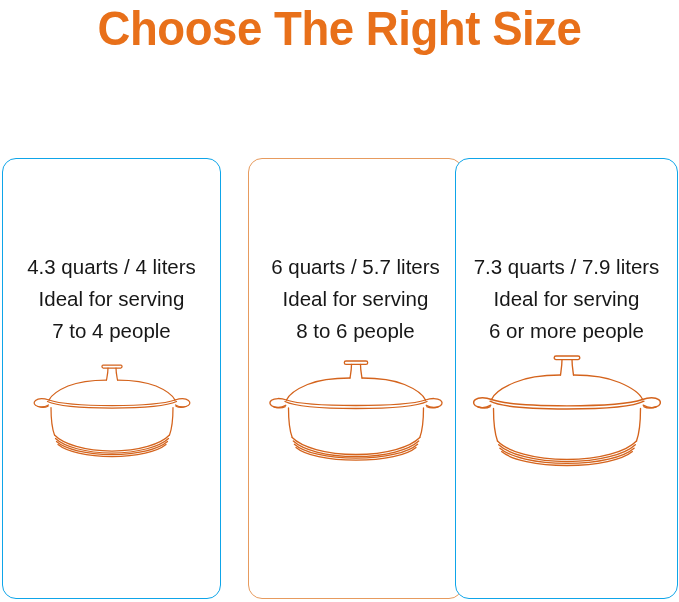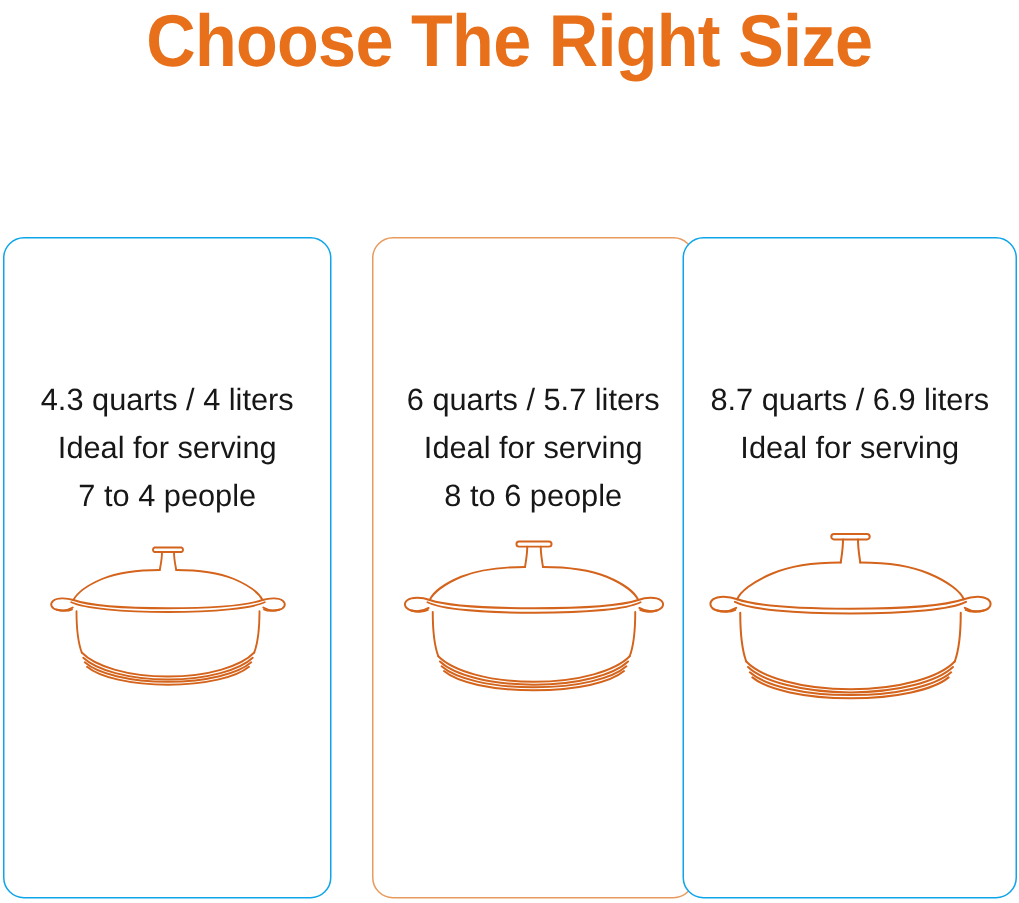--- a/index.html
+++ b/index.html
@@ -192,22 +192,23 @@
         </svg>
       </div>
 
     </div>
   </div>
 
   <div class="card card-3">
     <div class="card-inner">
 
       <div class="card-text">
-        <span class="line">8.7 quarts / 6.9 liters</span>
+        <span class="line">7.3 quarts / 7.9 liters</span>
         <span class="line">Ideal for serving</span>
+        <span class="line">6 or more people</span>
       </div>
 
       <div class="pot-wrap" style="top:187px;">
         <svg class="pot-svg" width="204" height="122" viewBox="0 0 204 122">
           <g fill="none" stroke="#D4631C" stroke-width="1.35" stroke-linecap="round" stroke-linejoin="round">
 
             <path d="M91 10 H113 A1.8 1.8 0 0 1 113 13.6 H91 A1.8 1.8 0 0 1 91 10 Z"></path>
             <path d="M97 13.6 C97 20 96 25 95.5 29"></path>
             <path d="M107 13.6 C107 20 108 25 108.5 29"></path>
 

